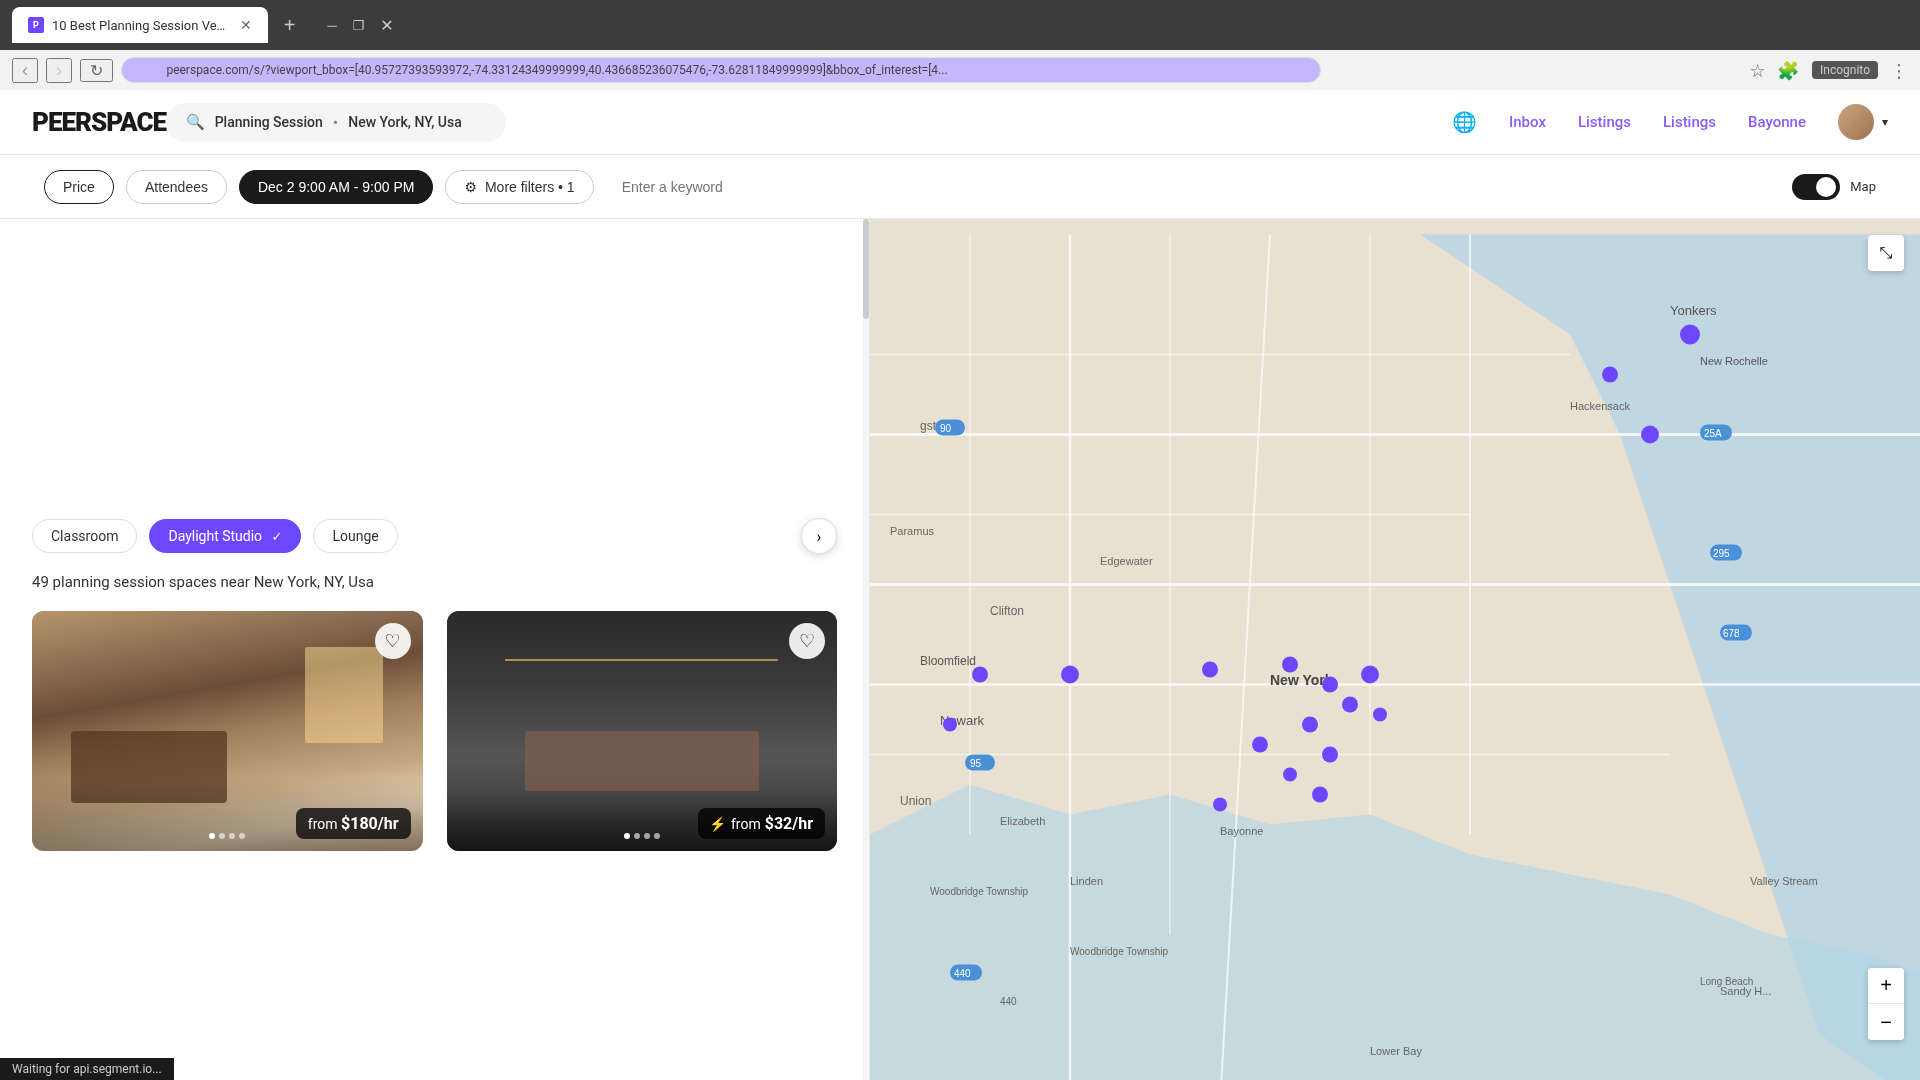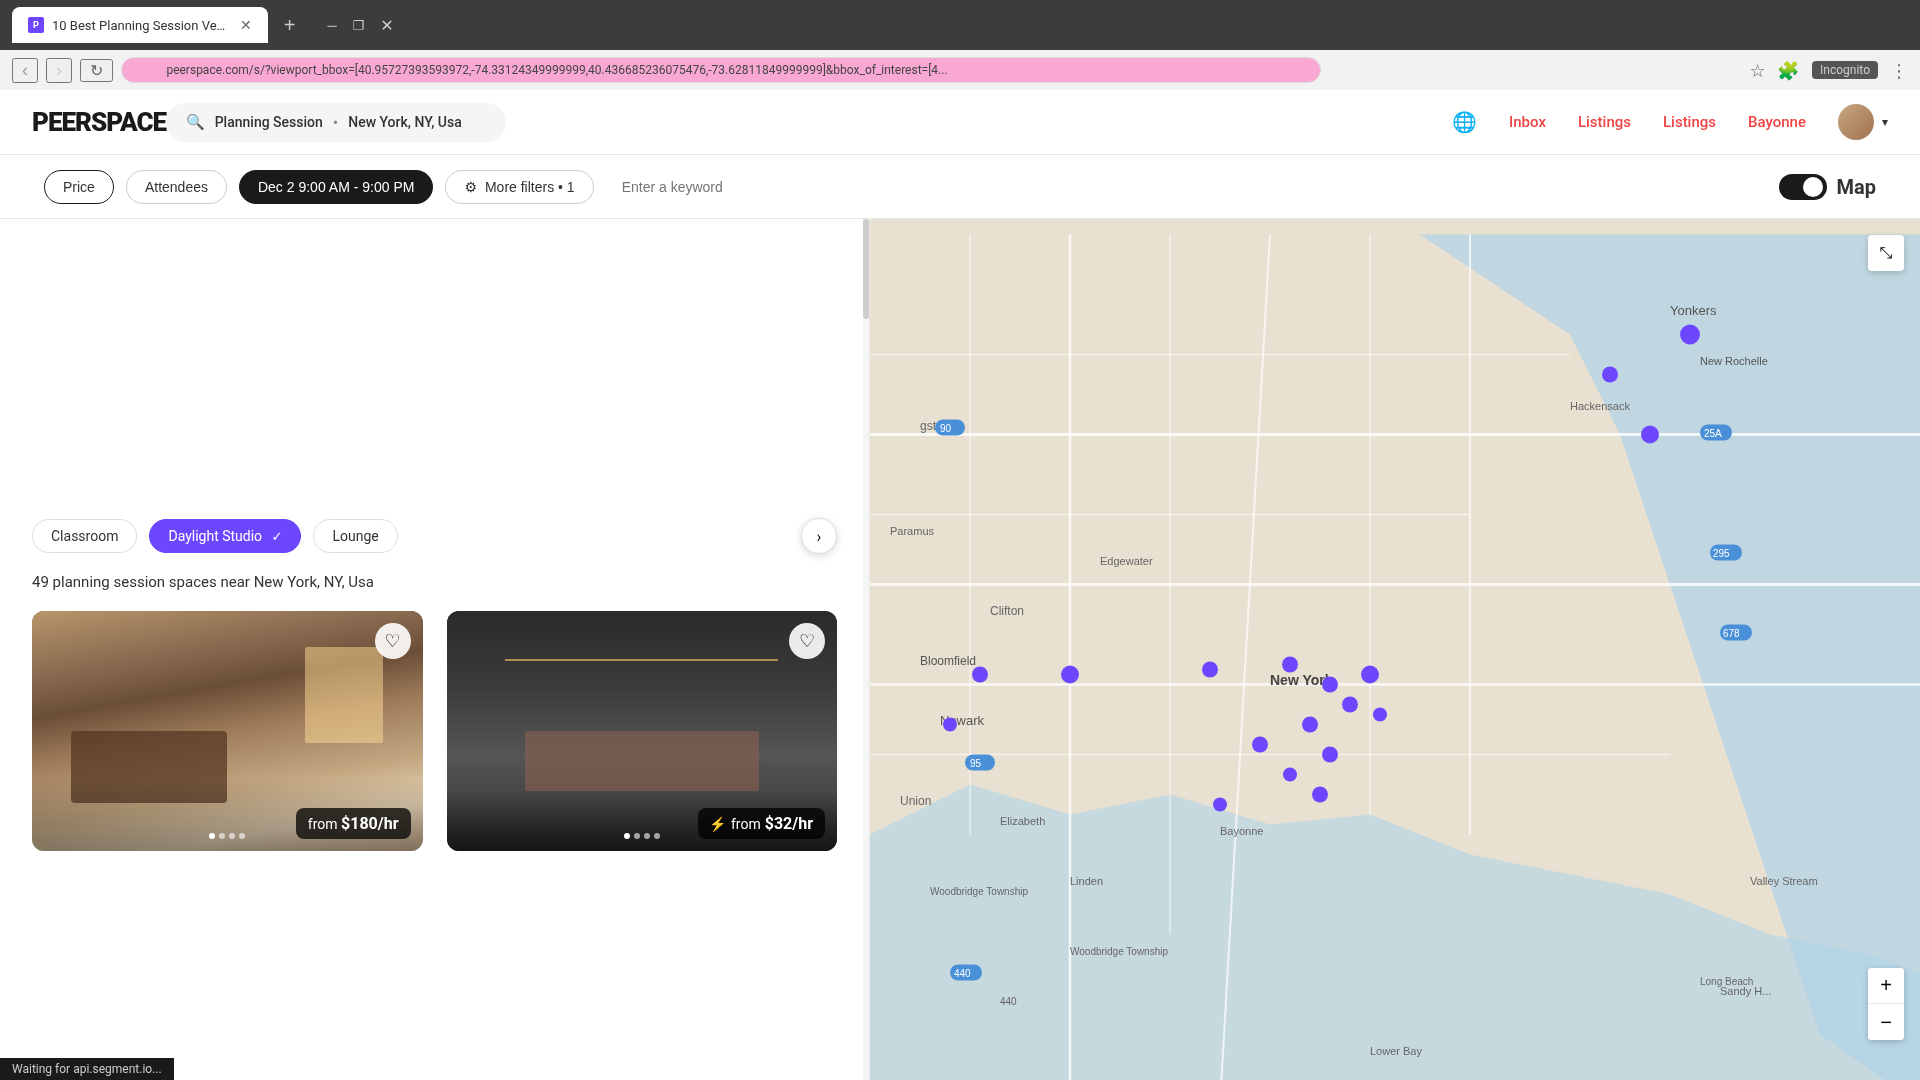--- a/index.html
+++ b/index.html
@@ -14,38 +14,38 @@
     .incognito-badge { background: #555; color: #ccc; border-radius: 4px; padding: 2px 8px; font-size: 12px; }
 
     
     .app-header { height: 65px; border-bottom: 1px solid #e8e8e8; display: flex; align-items: center; padding: 0 32px; }
     .logo { font-size: 26px; font-weight: 900; color: #1a1a1a; letter-spacing: -1px; }
     .search-bar { display: flex; align-items: center; background: #f5f5f5; border-radius: 30px; padding: 10px 20px; gap: 10px; min-width: 340px; cursor: pointer; }
     .search-icon { color: #666; font-size: 15px; }
     .search-text { font-size: 14px; color: #333; font-weight: 500; }
     .search-dot { color: #888; }
     .header-nav { margin-left: auto; display: flex; align-items: center; gap: 32px; }
-    .nav-item { font-size: 15px; color: #ef4444; cursor: pointer; font-weight: 500; }
+    .nav-item { font-size: 15px; color: #8b5cf6; cursor: pointer; font-weight: 500; }
     .globe-icon { font-size: 20px; cursor: pointer; color: #333; }
     .avatar-placeholder { width: 36px; height: 36px; border-radius: 50%; background: linear-gradient(135deg, #c8a882, #a07050); }
     .user-nav { display: flex; align-items: center; gap: 8px; cursor: pointer; }
     .chevron-down { font-size: 12px; color: #333; }
 
     
     .filter-bar { height: 64px; border-bottom: 1px solid #e8e8e8; display: flex; align-items: center; padding: 0 44px; gap: 12px; }
     .filter-btn { border: 1.5px solid #ccc; border-radius: 30px; padding: 8px 18px; font-size: 14px; font-weight: 500; color: #333; background: #fff; cursor: pointer; white-space: nowrap; }
     .filter-btn.active { border-color: #1a1a1a; background: #fff; }
     .filter-btn.date-active { background: #1a1a1a; color: #fff; border-color: #1a1a1a; }
     .filter-btn-more { border: 1.5px solid #ccc; border-radius: 30px; padding: 8px 18px; font-size: 14px; font-weight: 500; color: #333; background: #fff; cursor: pointer; display: flex; align-items: center; gap: 8px; }
     .filter-icon { font-size: 14px; }
     .keyword-input { flex: 1; border: none; outline: none; font-size: 14px; color: #999; padding: 8px 16px; background: transparent; max-width: 350px; }
     .map-toggle { margin-left: auto; display: flex; align-items: center; gap: 10px; }
     .toggle-switch { width: 48px; height: 26px; border-radius: 13px; background: #1a1a1a; cursor: pointer; position: relative; }
     .toggle-knob { width: 20px; height: 20px; border-radius: 50%; background: white; position: absolute; top: 3px; right: 4px; }
-    .map-label { font-size: 20px; font-weight: 700; color: #333; }
+    .map-label { font-size: 13px; font-weight: 400; color: #333; }
 
     
     .main-content { display: flex; height: calc(1080px - 50px - 65px - 64px); }
 
     
     .left-panel { width: 870px; overflow-y: auto; padding: 20px 32px; position: relative; border-right: 1px solid #e8e8e8; }
 
     
     .category-section { display: flex; align-items: center; gap: 12px; margin-bottom: 20px; position: relative; }
     .category-chip { border: 1.5px solid #ddd; border-radius: 30px; padding: 8px 18px; font-size: 14px; color: #333; cursor: pointer; white-space: nowrap; background: #fff; }
@@ -90,21 +90,21 @@
     .map-svg { width: 100%; height: 100%; }
 
     
     .prop-img-1 { background: linear-gradient(160deg, #8B6E52 0%, #6B4E37 30%, #c4a882 60%, #e8d5b7 100%); }
     .prop-img-2 { background: linear-gradient(160deg, #3a3a3a 0%, #5a5a5a 40%, #888 70%, #aaa 100%); }
 
     .browser-row2 { background: #f2f2f2; height: 40px; display: flex; align-items: center; padding: 0 12px; gap: 8px; }
     .browser-back { font-size: 18px; color: #999; cursor: pointer; padding: 0 8px; }
     .browser-forward { font-size: 18px; color: #ccc; cursor: pointer; padding: 0 8px; }
     .browser-refresh { font-size: 16px; color: #666; cursor: pointer; padding: 0 8px; }
-    .address-field { flex: 1; background: #f9a8d4; border: 1px solid #ddd; border-radius: 20px; padding: 5px 12px 5px 36px; font-size: 12px; color: #444; display: flex; align-items: center; max-width: 1200px; position: relative; overflow: hidden; text-overflow: ellipsis; white-space: nowrap; }
+    .address-field { flex: 1; background: #c4b5fd; border: 1px solid #ddd; border-radius: 20px; padding: 5px 12px 5px 36px; font-size: 12px; color: #444; display: flex; align-items: center; max-width: 1200px; position: relative; overflow: hidden; text-overflow: ellipsis; white-space: nowrap; }
   </style>
 </head>
 <body>
 
 <div class="browser-chrome">
   <div class="browser-tab">
     <div class="tab-favicon">P</div>
     <span style="font-size:13px;color:#333;max-width:180px;overflow:hidden;text-overflow:ellipsis;white-space:nowrap;">10 Best Planning Session Venues...</span>
     <span class="tab-close">✕</span>
   </div>

